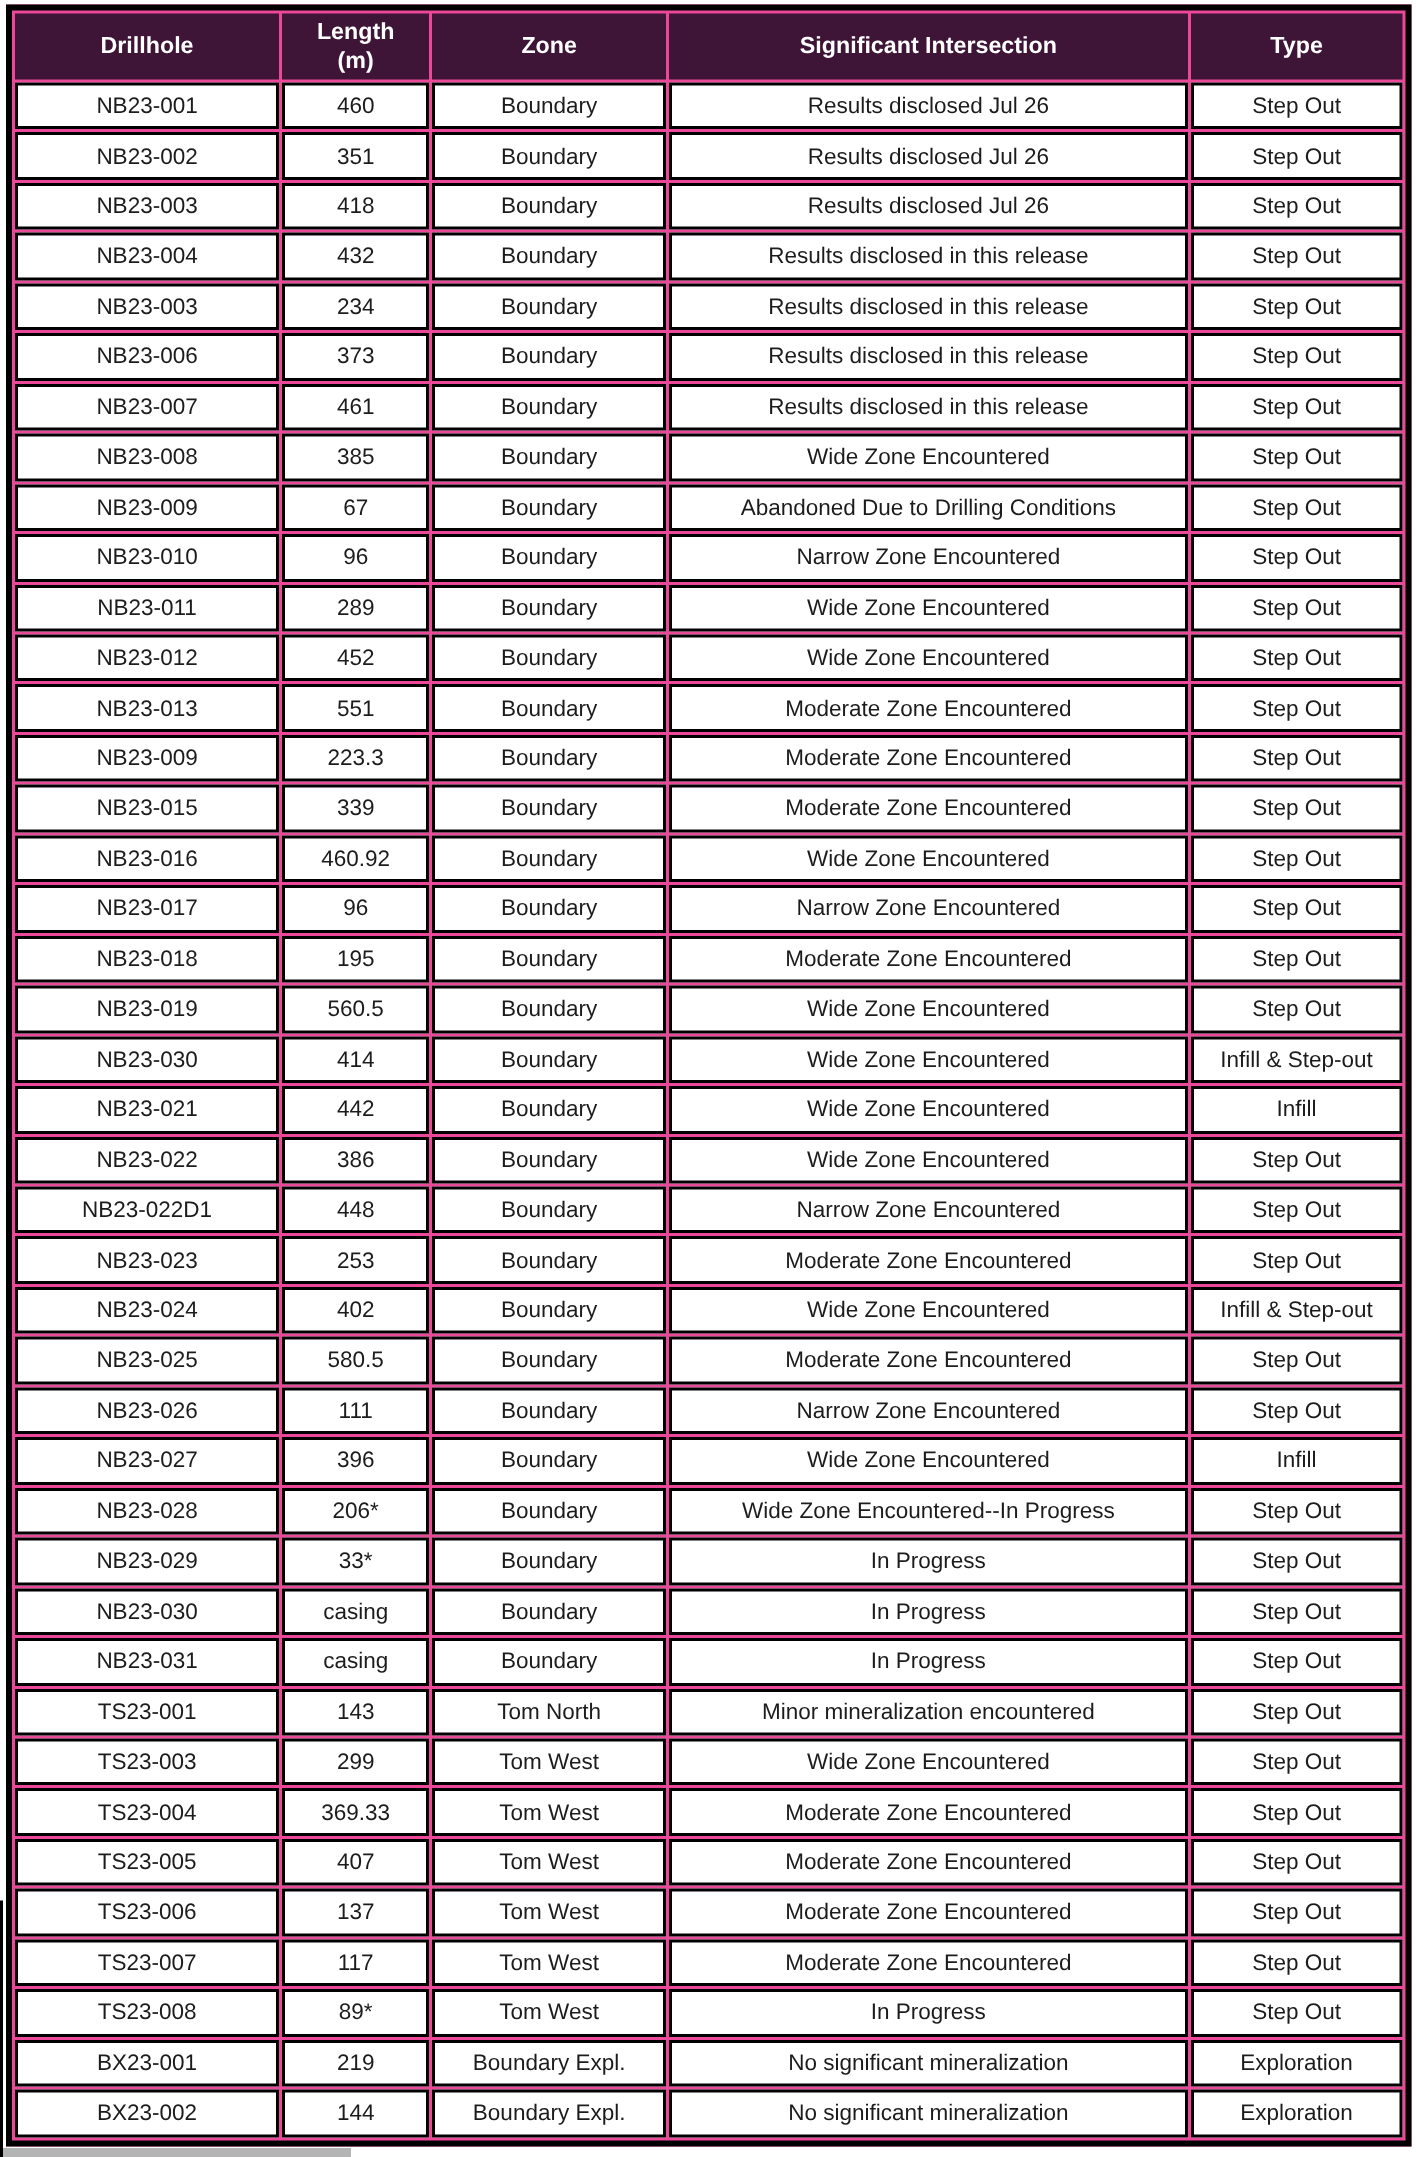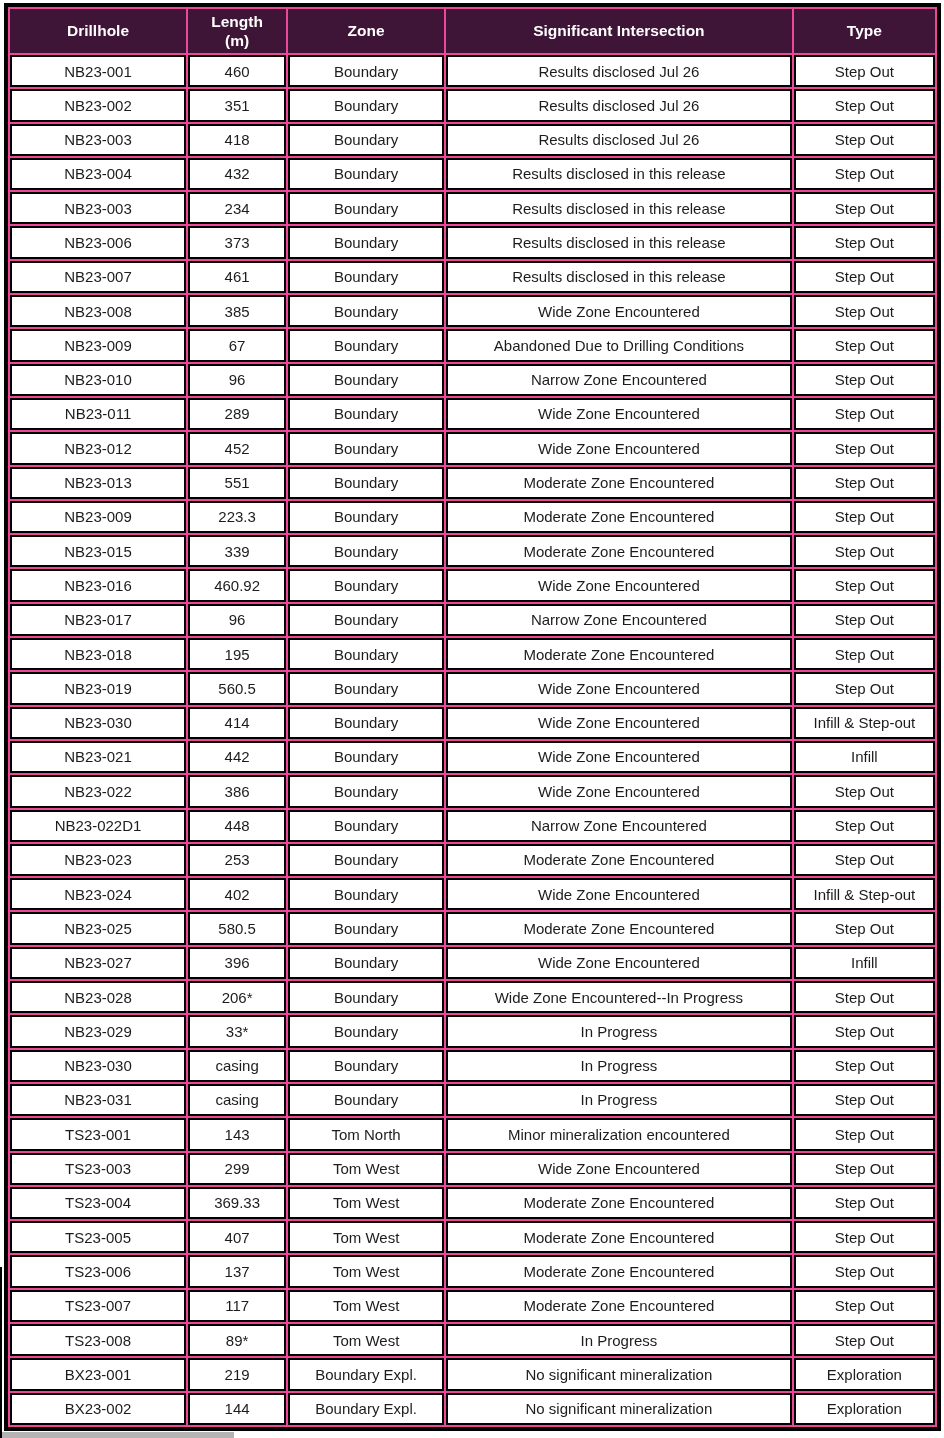--- a/index.html
+++ b/index.html
@@ -267,20 +267,27 @@
           <td>Infill &amp; Step-out</td>
         </tr>
         <tr>
           <td>NB23-025</td>
           <td>580.5</td>
           <td>Boundary</td>
           <td>Moderate Zone Encountered</td>
           <td>Step Out</td>
         </tr>
         <tr>
+          <td>NB23-026</td>
+          <td>111</td>
+          <td>Boundary</td>
+          <td>Narrow Zone Encountered</td>
+          <td>Step Out</td>
+        </tr>
+        <tr>
           <td>NB23-027</td>
           <td>396</td>
           <td>Boundary</td>
           <td>Wide Zone Encountered</td>
           <td>Infill</td>
         </tr>
         <tr>
           <td>NB23-028</td>
           <td>206*</td>
           <td>Boundary</td>

